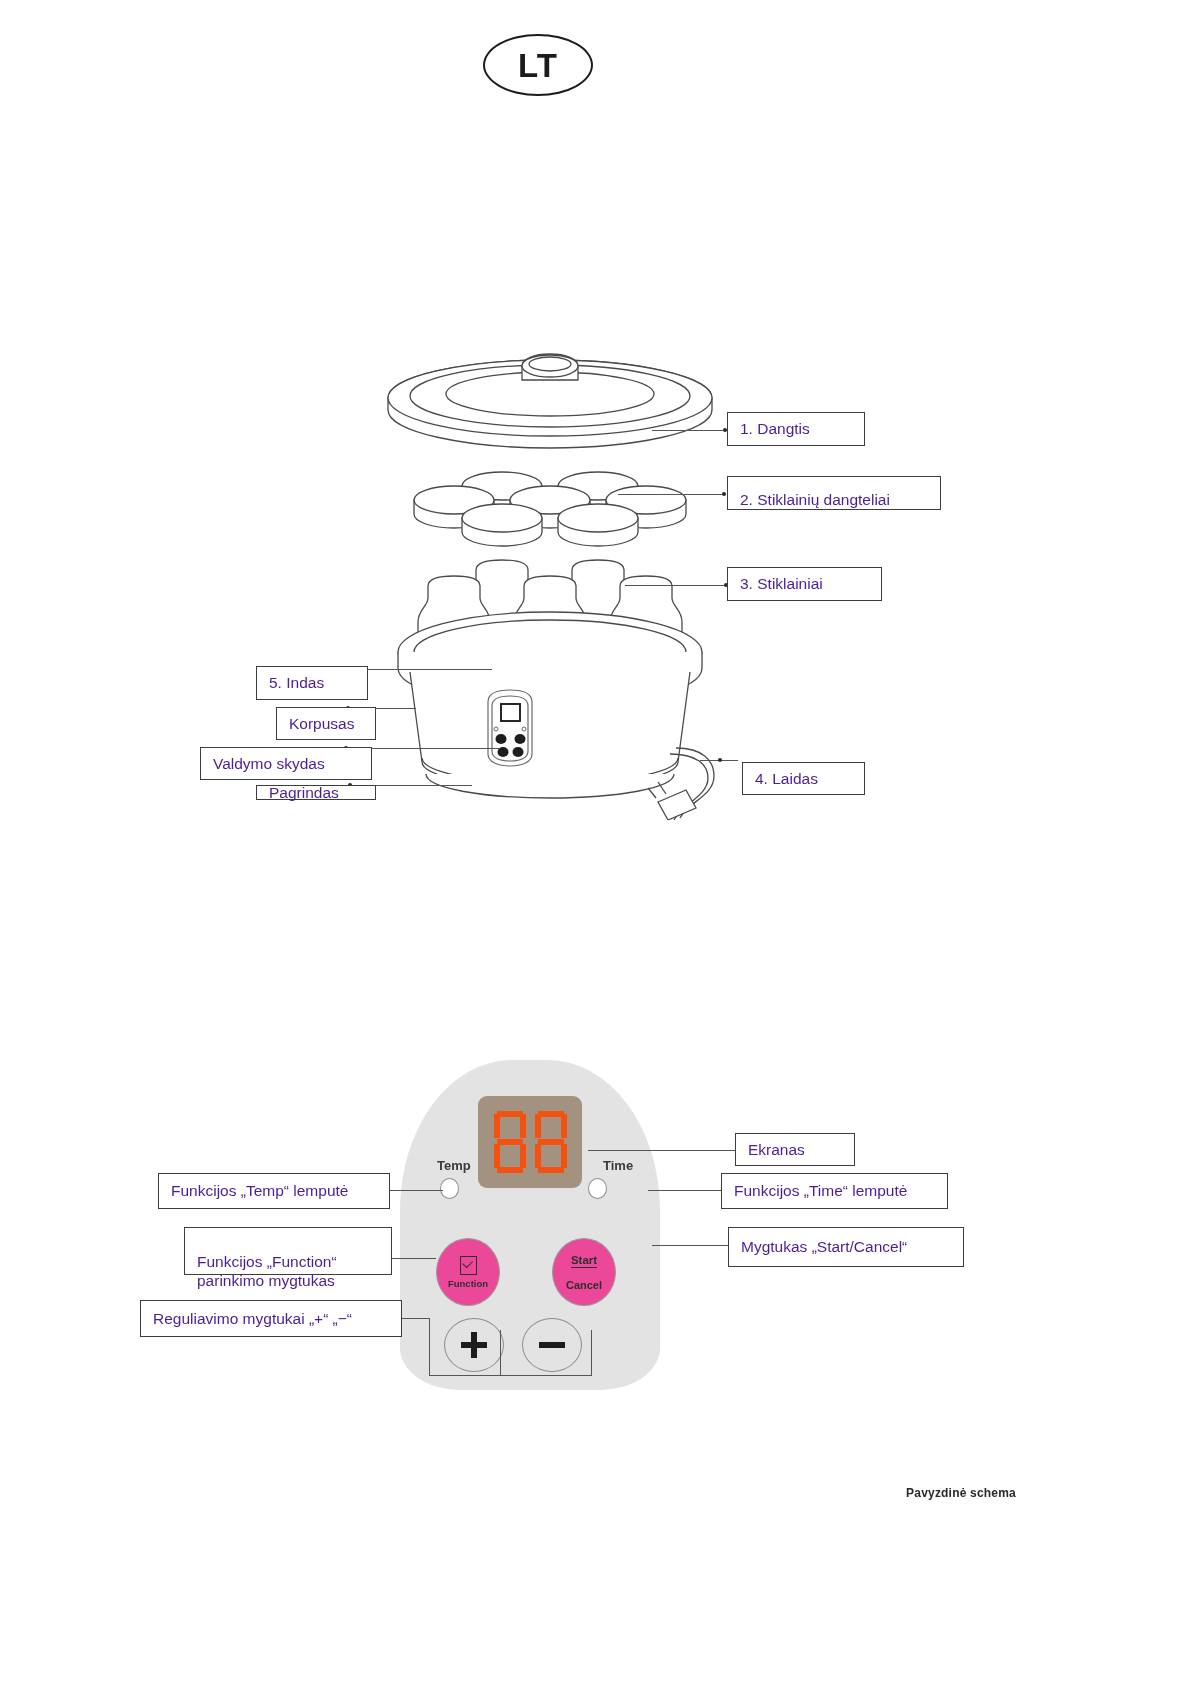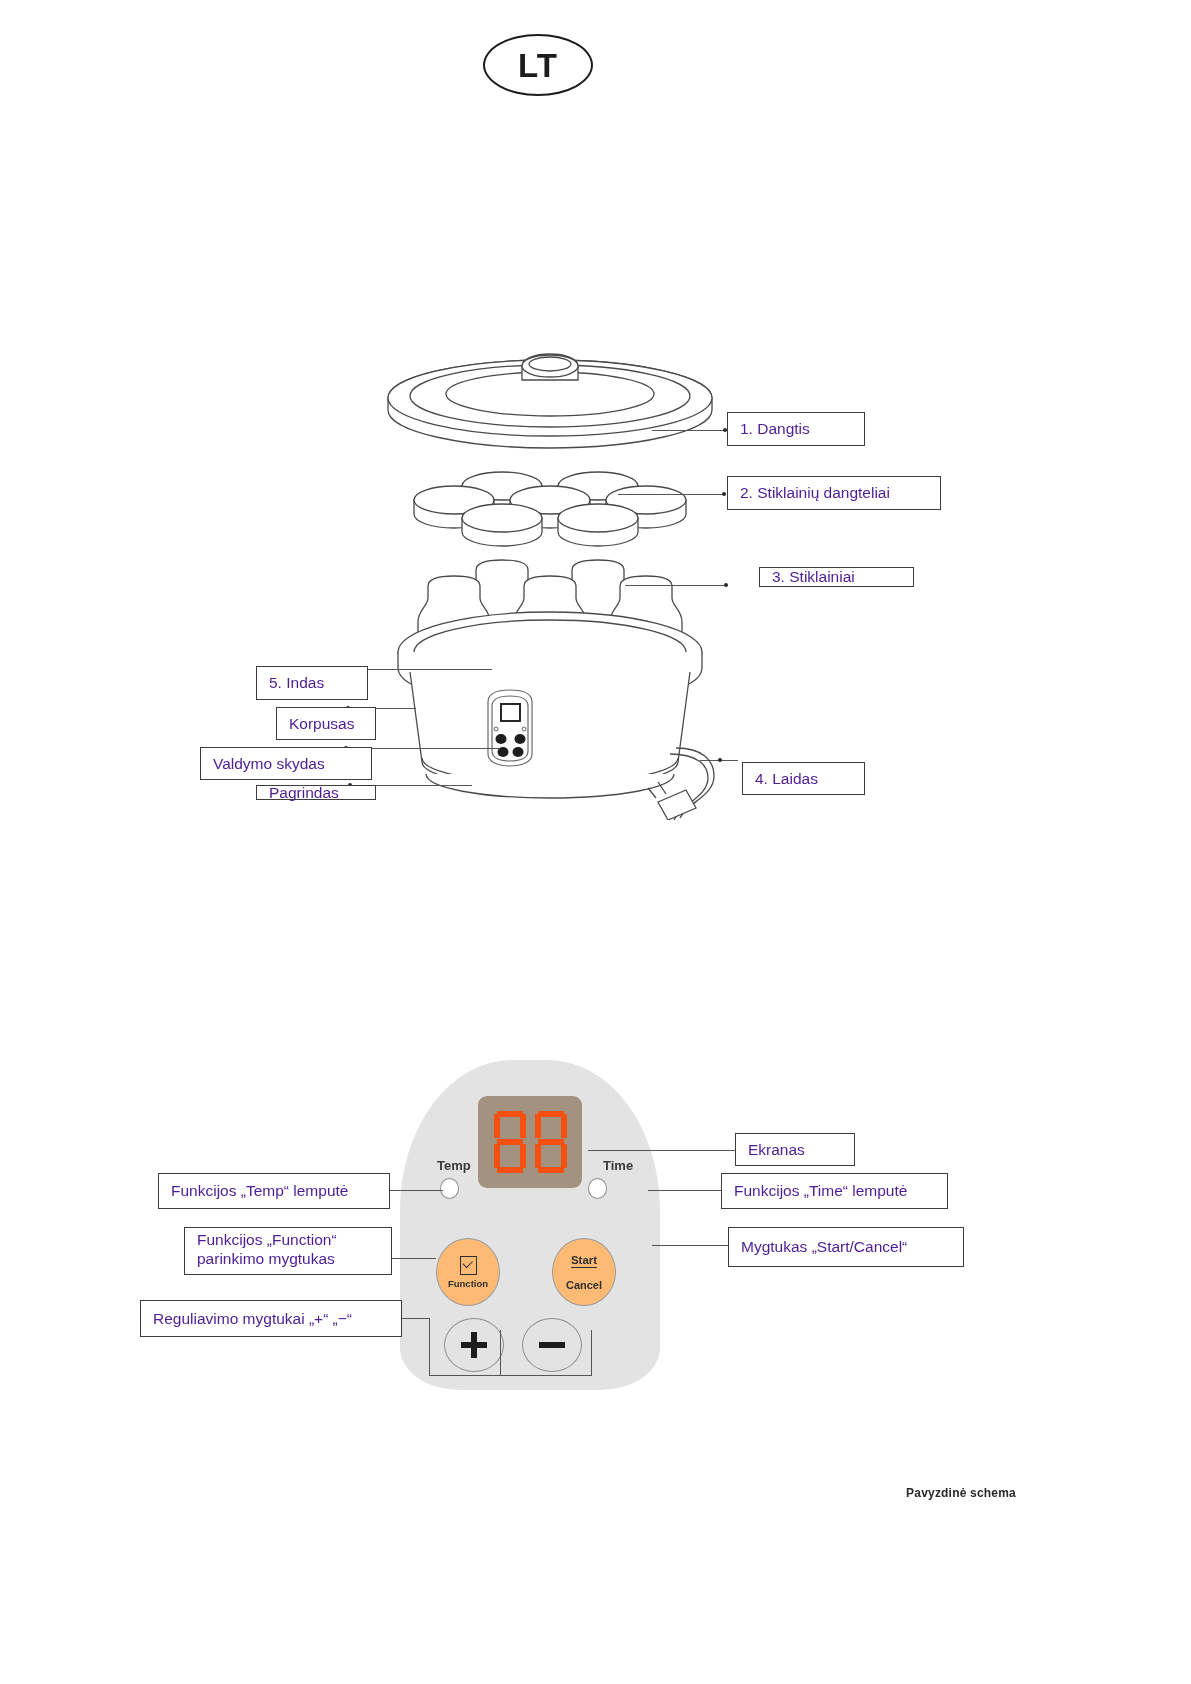--- a/index.html
+++ b/index.html
@@ -47,21 +47,21 @@
     display: flex;
     align-items: center;
     padding: 0 12px;
     font-size: 15.5px;
     color: #4c1d95;
     line-height: 1.25;
     z-index: 6;
   }
   .callout.two-line {
     display: block;
-    padding-top: 2px;
+    padding-top: 24px;
   }
   .callout.two-line .ln {
     display: block;
     font-size: 15.5px;
   }
 
   
   .leader {
     position: absolute;
     background: #555;
@@ -150,21 +150,21 @@
   .lamp-label {
     position: absolute;
     font-size: 13px;
     color: #3a3a3a;
     font-weight: 600;
   }
   .rbtn {
     position: absolute;
     border: 1.8px solid #9a9a9a;
     border-radius: 50%;
-    background: #fdba74;
+    background: #ec4899;
     display: flex;
     flex-direction: column;
     align-items: center;
     justify-content: center;
   }
   .rbtn-fn { left: 36px; top: 178px; width: 62px; height: 66px; }
   .rbtn-st { left: 152px; top: 178px; width: 62px; height: 66px; }
   .fn-glyph {
     width: 15px;
     height: 17px;
@@ -351,25 +351,25 @@
 <div class="leader" style="left:348px; top:748px; width:152px;"></div>
 <div class="dot" style="left:344px; top:746px;"></div>
 
 <div class="leader" style="left:352px; top:785px; width:120px;"></div>
 <div class="dot" style="left:348px; top:783px;"></div>
 
 <div class="callout" style="left:727px; top:412px; width:138px; height:34px;">
   <span>1. Dangtis</span>
 </div>
 
-<div class="callout" style="left:727px; top:476px; width:214px; height:34px;">
+<div class="callout" style="left:727px; top:476px; width:214px; height:34px;align-items:flex-end;">
   <span>2. Stiklainių dangteliai</span>
 </div>
 
-<div class="callout" style="left:727px; top:567px; width:155px; height:20px;margin-left:32px;">
+<div class="callout" style="left:727px; top:567px; width:155px; height:34px;">
   <span>3. Stiklainiai</span>
 </div>
 
 <div class="callout" style="left:742px; top:762px; width:123px; height:33px;">
   <span>4. Laidas</span>
 </div>
 
 <div class="callout" style="left:256px; top:666px; width:112px; height:34px;">
   <span>5. Indas</span>
 </div>

